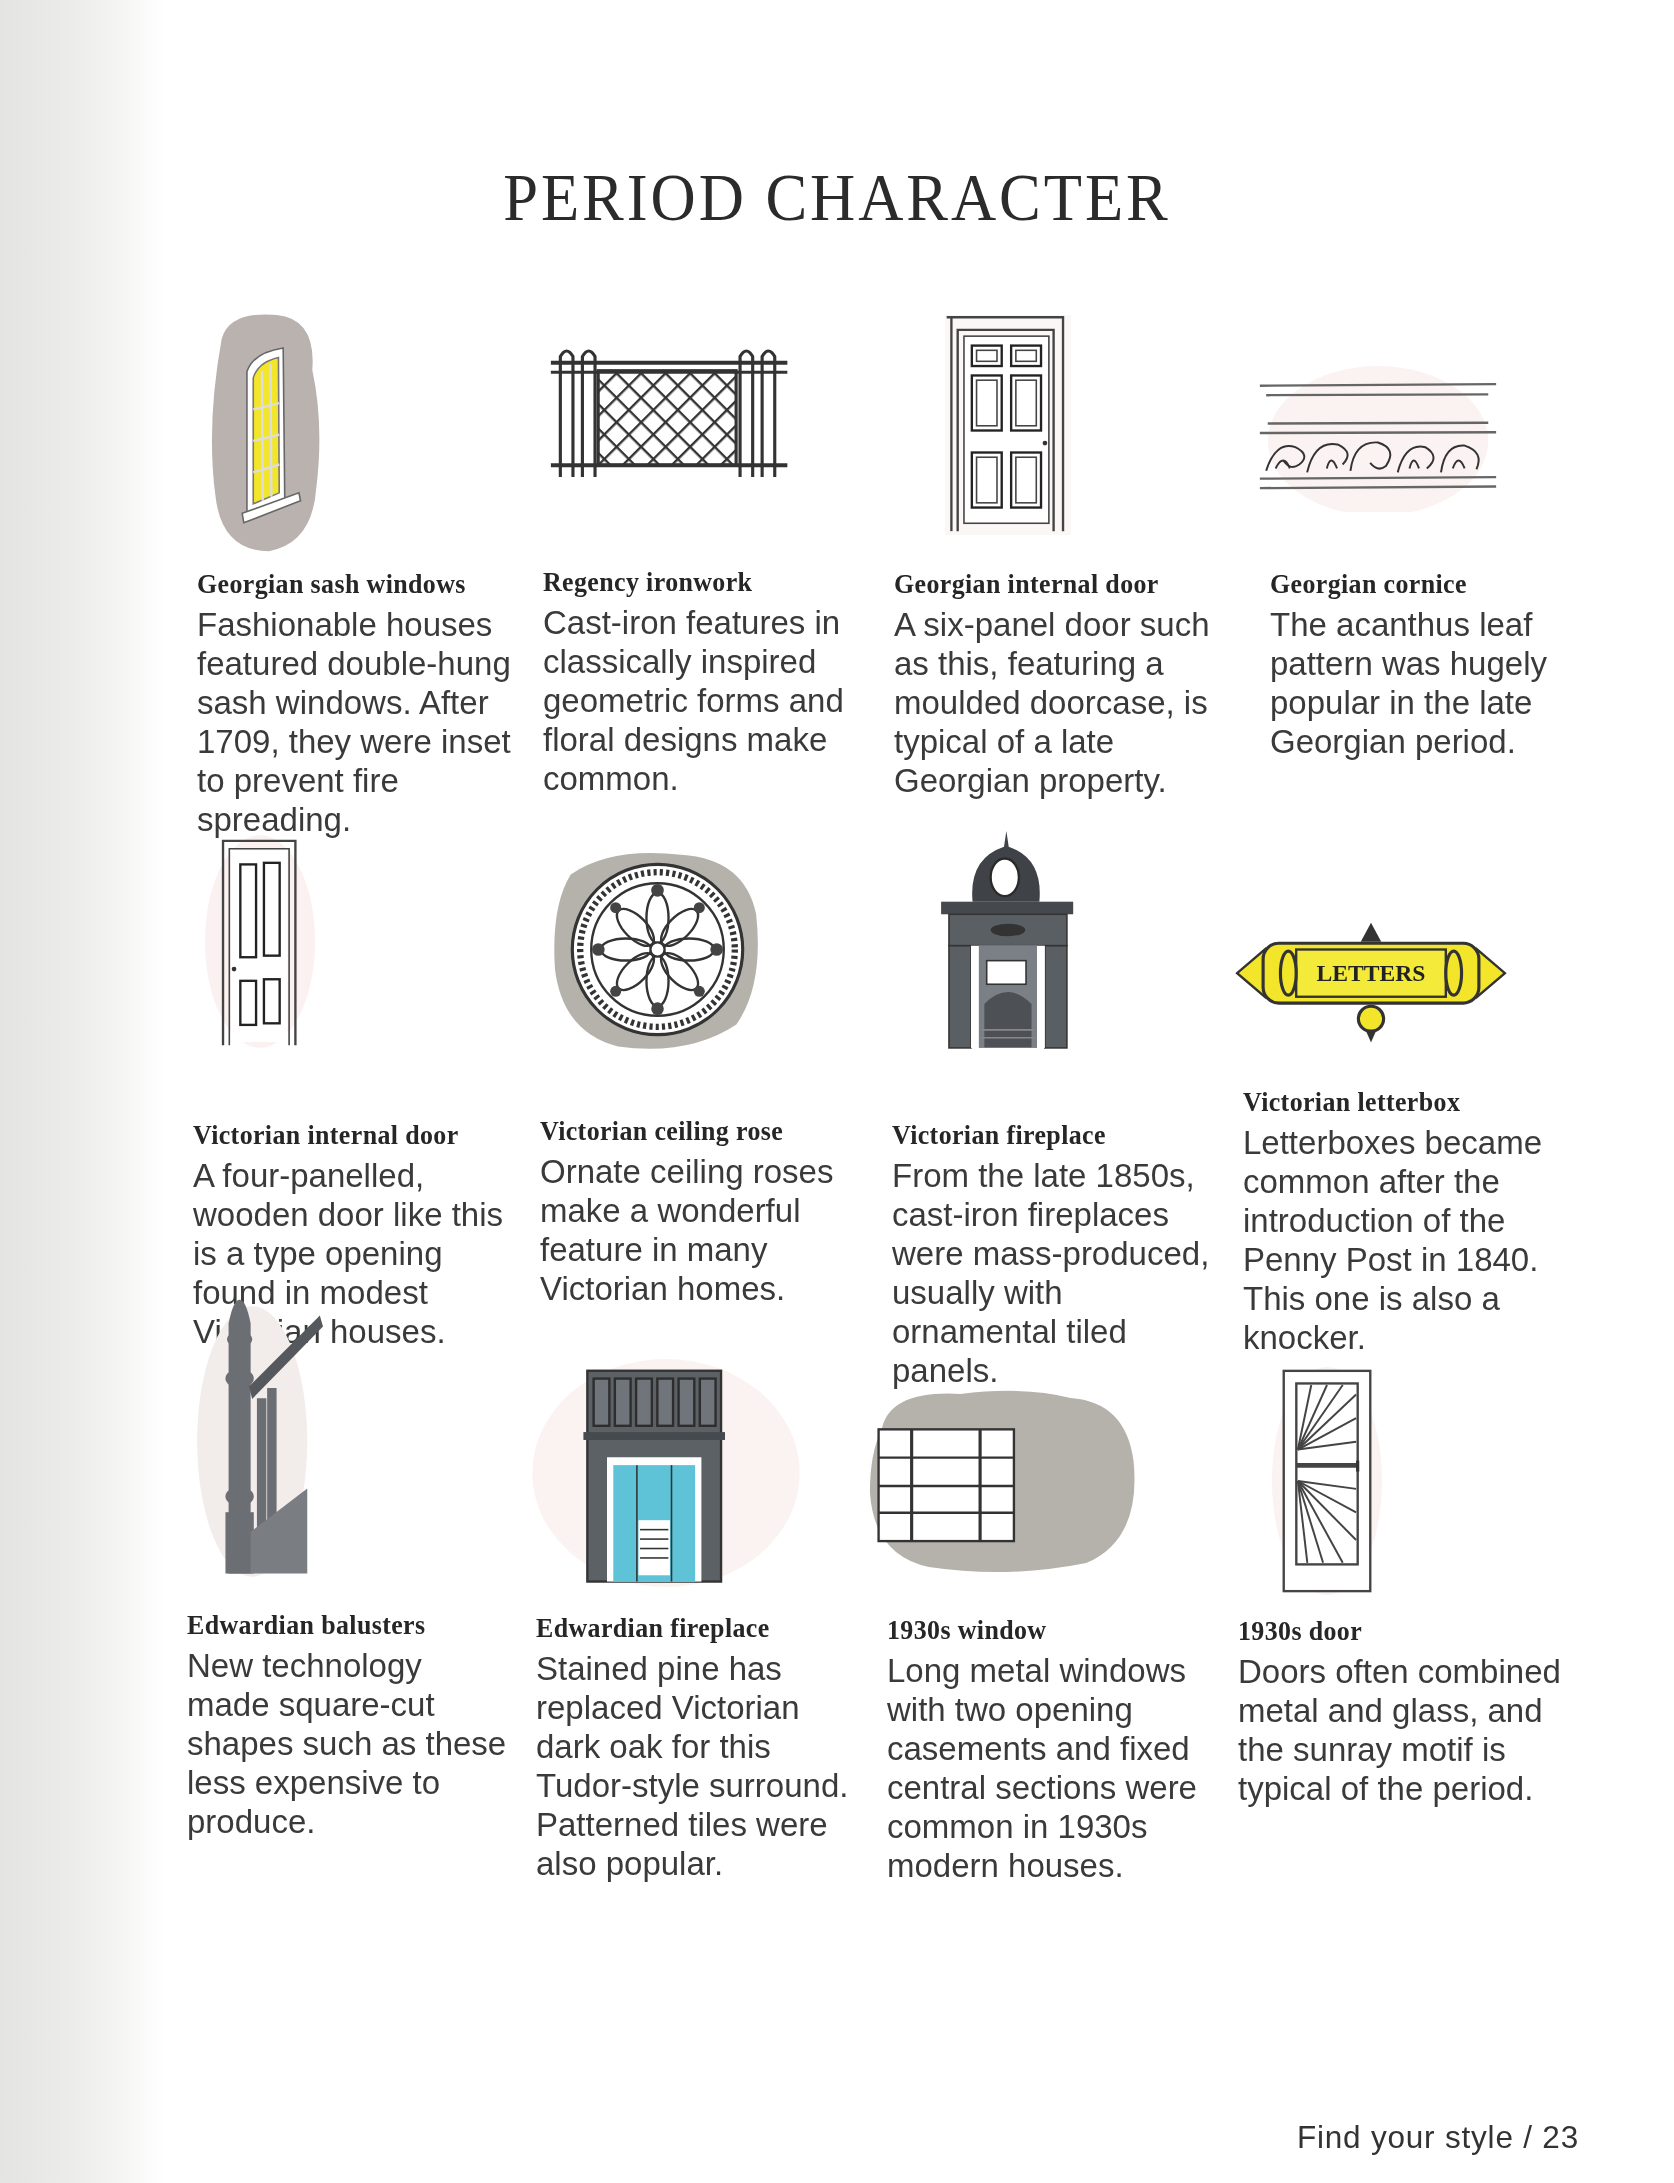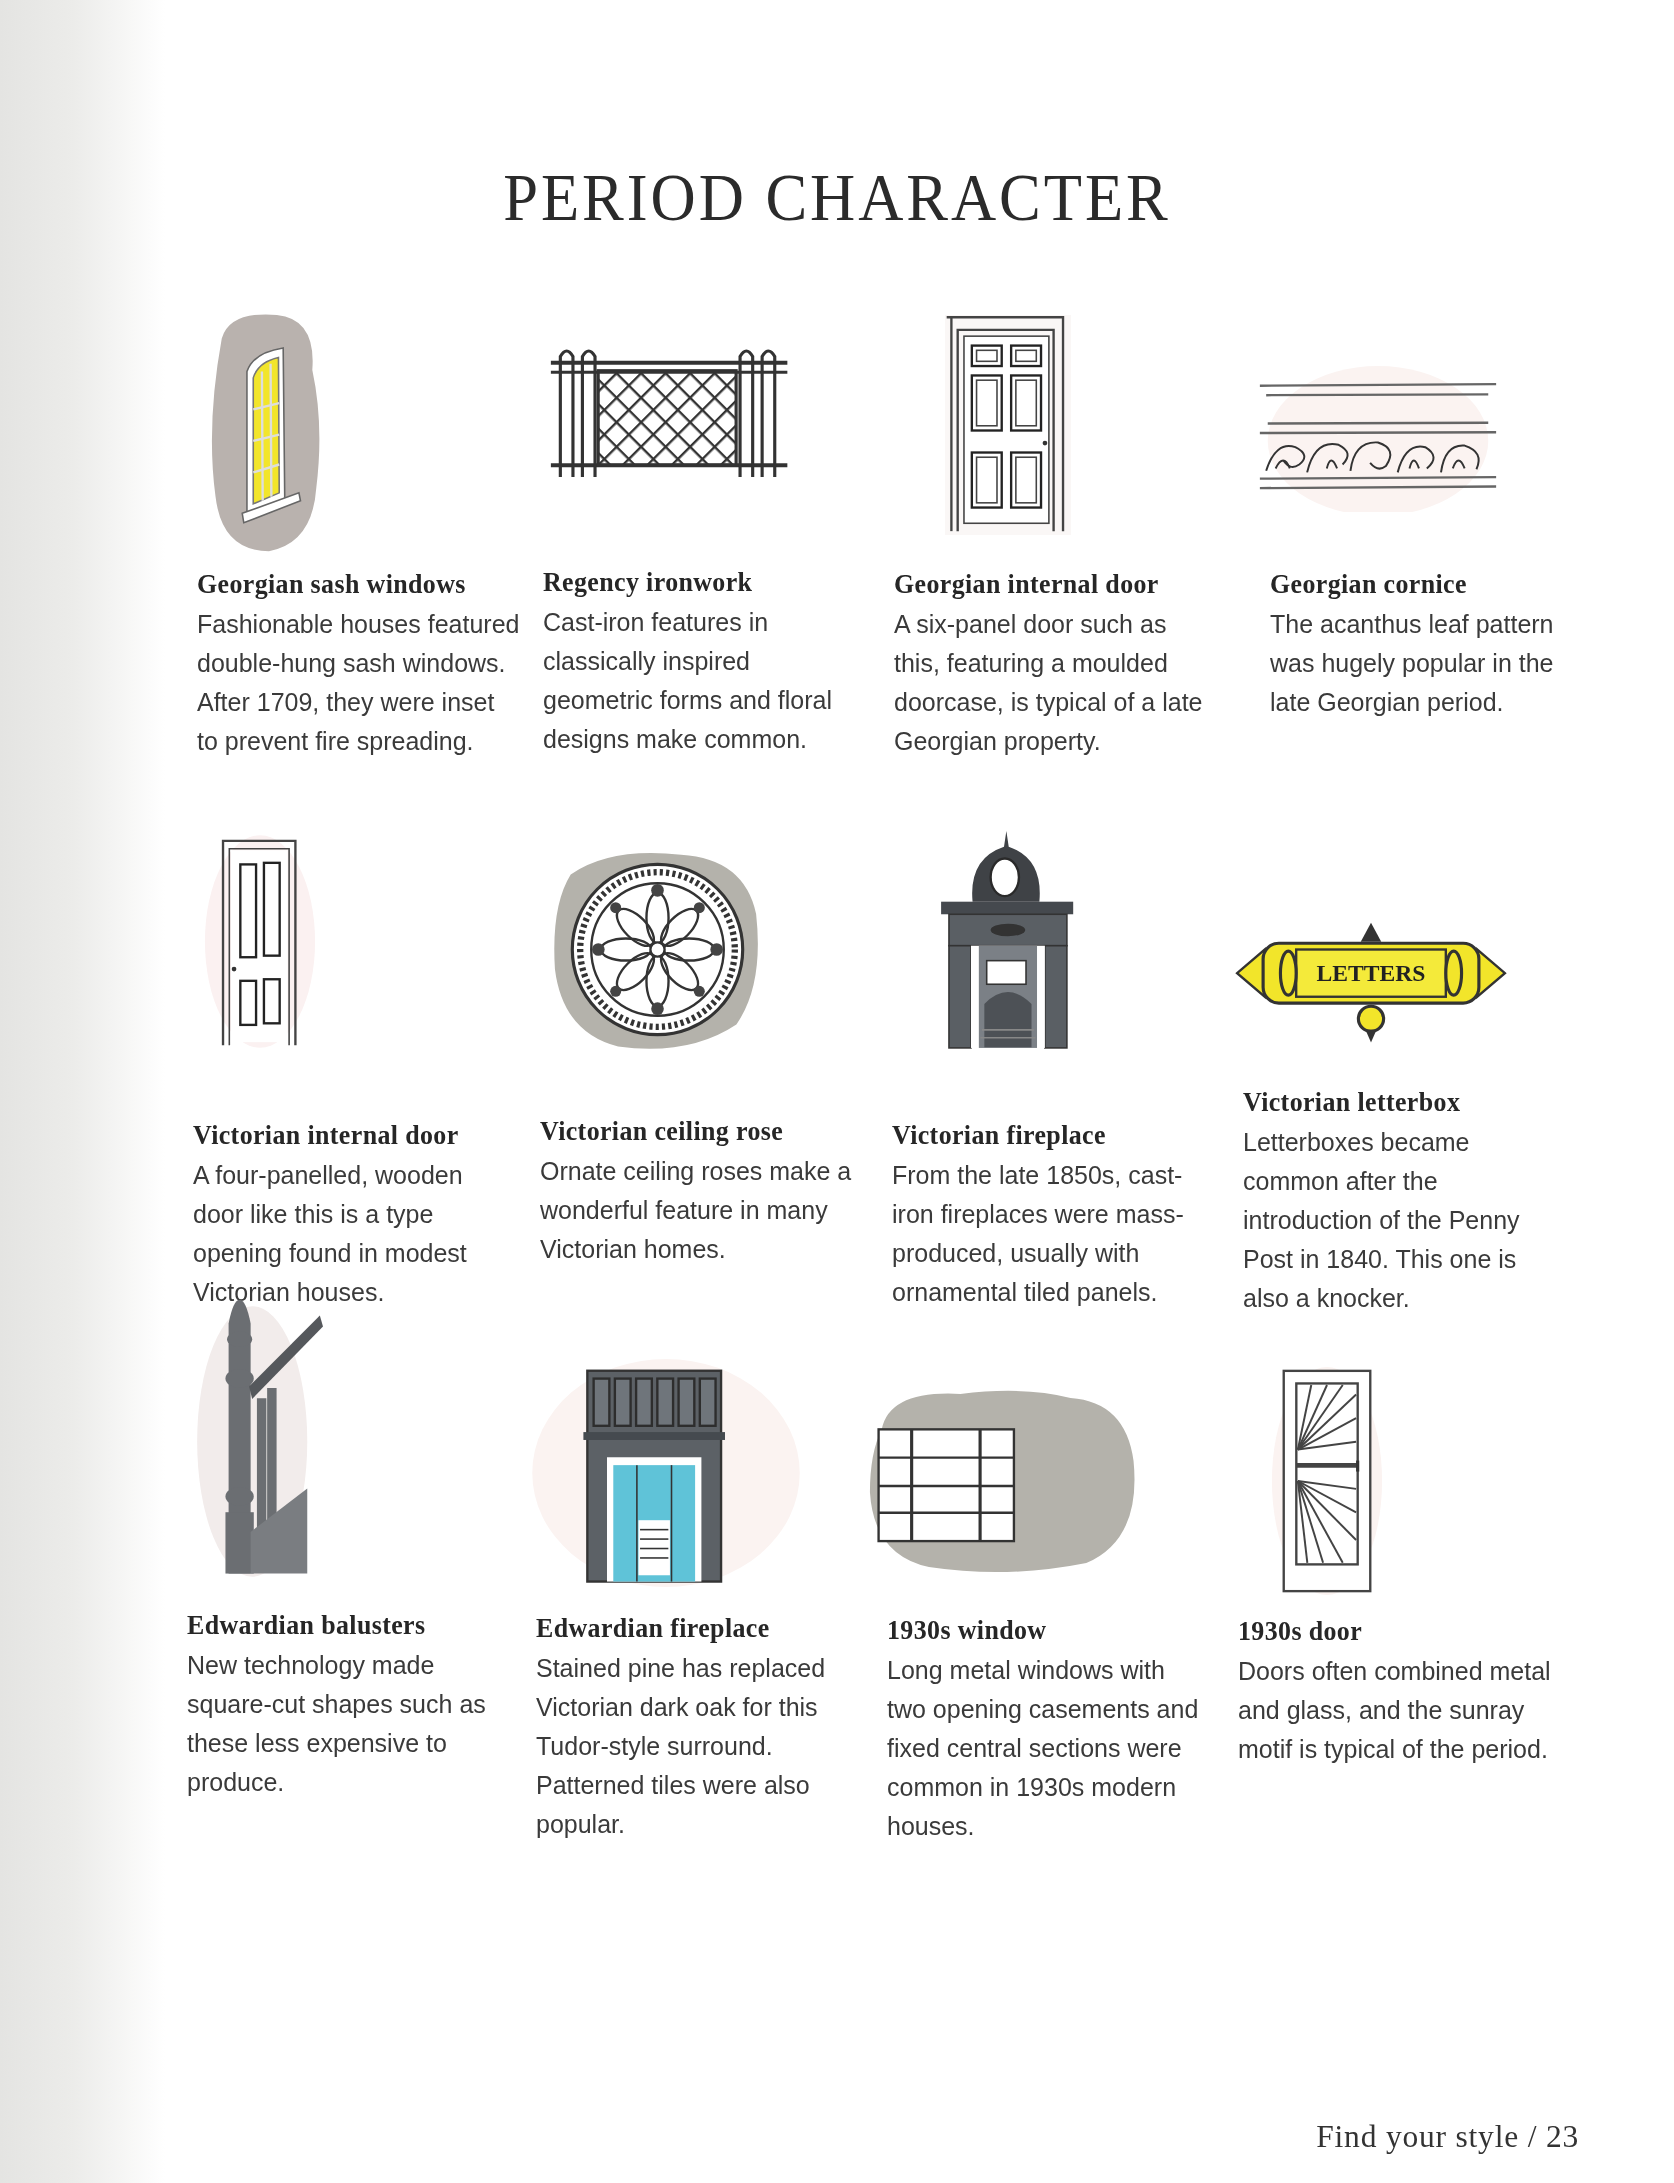--- a/index.html
+++ b/index.html
@@ -20,26 +20,26 @@
     transform:scaleX(0.92);
   }
   .illus { position:absolute; }
   .caption { position:absolute; width:323px; }
   .caption h3 {
     margin:0 0 4.7px 0; font-family:"Liberation Serif", serif; font-weight:bold;
     font-size:27px; color:#262626; letter-spacing:0.4px; transform-origin:left;
     transform:scaleX(0.96); white-space:nowrap;
   }
   .caption p {
-    margin:0; font-family:"Liberation Sans", sans-serif; font-size:25px;
+    margin:0; font-family:"Liberation Sans", sans-serif; font-size:33px;
     line-height:39px; color:#3a3a3a; font-weight:normal;
   }
   .footer {
     position:absolute; right:95px; top:2119px;
-    font-family:Liberation Serif, serif; font-size:31.5px; color:#333; letter-spacing:0.8px;
+    font-family:Liberation Sans, sans-serif; font-size:31.5px; color:#333; letter-spacing:0.8px;
   }
   svg { display:block; }
 </style>
 </head>
 <body>
 
 <div class="gutter"></div>
 
 <h1 class="page-title">PERIOD CHARACTER</h1>
 

